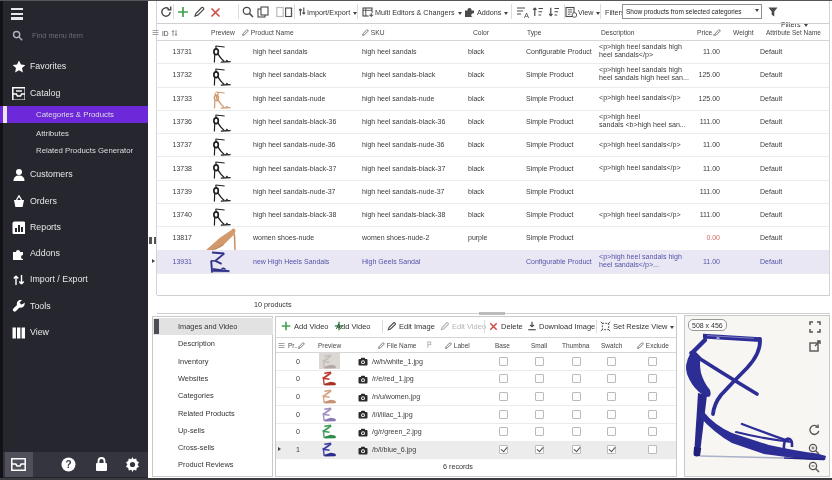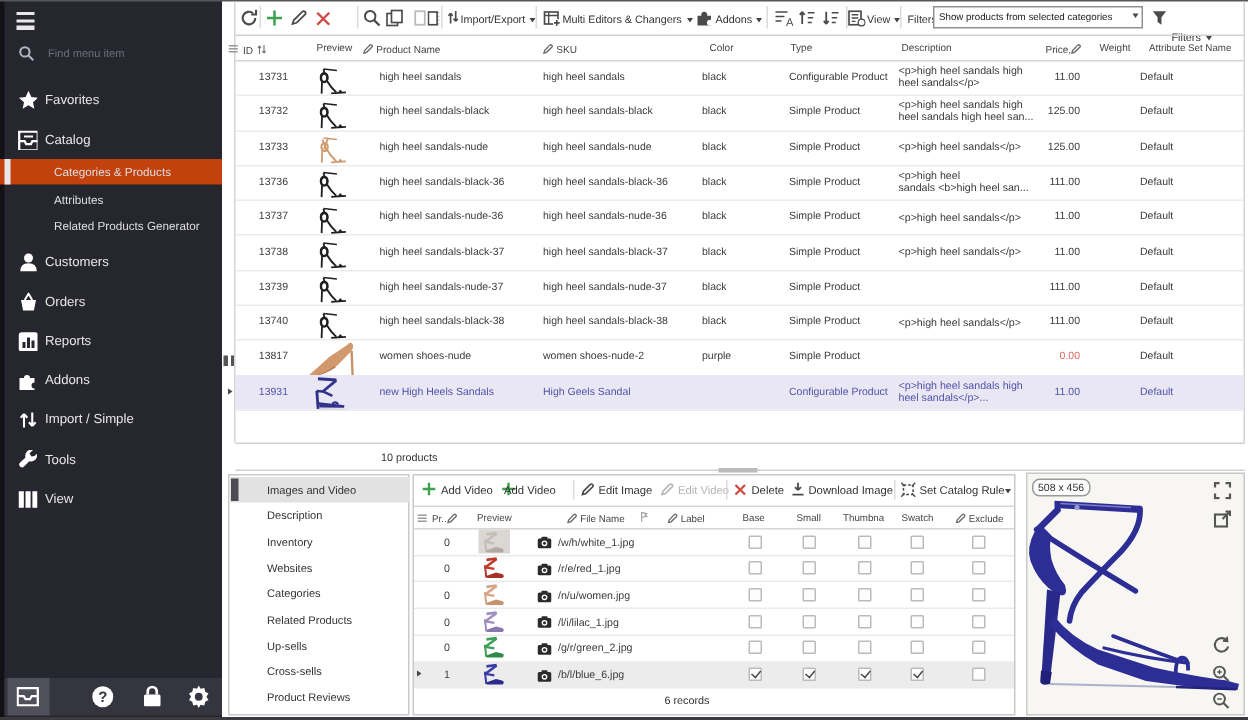--- a/index.html
+++ b/index.html
@@ -3,21 +3,21 @@
 *{margin:0;padding:0;box-sizing:border-box;}
 html,body{width:832px;height:480px;overflow:hidden;background:#fff;
  font-family:"Liberation Sans",sans-serif;-webkit-font-smoothing:antialiased;}
 .abs{position:absolute;}
 body{position:relative;}
 #sidebar{left:0;top:0;width:148px;height:480px;background:#26262e;border-left:3px solid #121216;}
 .mi{position:absolute;left:0;width:148px;height:26px;color:#e6e6ea;font-size:8.8px;line-height:26px;}
 .mi .lbl{position:absolute;left:30px;top:0;white-space:nowrap;}
 .smi{position:absolute;left:0;width:148px;height:17px;color:#dddde3;font-size:7.8px;line-height:17px;}
 .smi .lbl{position:absolute;left:36px;top:0;white-space:nowrap;}
-.smi.act{background:#c2410c;}
+.smi.act{background:#6d28d9;}
 .smi.act:before{content:"";position:absolute;left:3px;top:0;width:4px;height:100%;background:#e8e8ec;}
 #btmbar{left:3px;top:452px;width:145px;height:25px;background:#35353f;}
 #btmsq{left:5px;top:452px;width:28px;height:25px;background:#50505b;}
 #topline{left:0px;top:0;width:832px;height:1px;background:#55555c;}
 #botline{left:0px;top:478px;width:832px;height:2px;background:#3a3a40;}
 #vline1{left:156px;top:1px;width:1px;height:294px;background:#d4d4d4;}
 #rightline{left:829px;top:1px;width:1px;height:294px;background:#d4d4d4;}
 .tbtxt{font-size:7.2px;color:#333;white-space:nowrap;}
 .bbtxt{font-size:7.5px;color:#333;white-space:nowrap;}
 .caret{display:inline-block;width:0;height:0;border-left:2.6px solid transparent;border-right:2.6px solid transparent;border-top:3.4px solid #444;vertical-align:middle;margin-left:3px;}
@@ -83,21 +83,21 @@
     <rect x="6" y="4" width="2" height="7" fill="#26262e"></rect>
     <rect x="9" y="6" width="2" height="5" fill="#26262e"></rect>
   </svg>
 <div class="mi" style="top:240px">
     <span class="lbl">Addons</span>
   </div>
 <svg class="abs" style="left:12px;top:247px" width="13" height="13" viewBox="0 0 13 13">
     <path d="M1 5 h3 a2 2 0 1 1 4 0 h3 v3 a2 2 0 1 0 0 4 v1 h-10 Z" fill="#fff"></path>
   </svg>
 <div class="mi" style="top:266px">
-    <span class="lbl">Import / Simple</span>
+    <span class="lbl">Import / Export</span>
   </div>
 <svg class="abs" style="left:12px;top:273px" width="13" height="13" viewBox="0 0 13 13">
     <path d="M4 12 V3 M4 3 L1.8 5.5 M4 3 L6.2 5.5" stroke="#fff" stroke-width="1.4" fill="none"></path>
     <path d="M9.5 2 V11 M9.5 11 L7.3 8.5 M9.5 11 L11.7 8.5" stroke="#fff" stroke-width="1.4" fill="none"></path>
   </svg>
 <div class="mi" style="top:293px">
     <span class="lbl">Tools</span>
   </div>
 <svg class="abs" style="left:12px;top:300px" width="13" height="13" viewBox="0 0 13 13">
     <path d="M12.5 2.5 a4 4 0 0 1 -5 5 L4 11 a1.8 1.8 0 0 1 -2.6 -2.6 L5 5 a4 4 0 0 1 5 -5 L7.6 2.4 L9 4.4 L11 4 Z" fill="#fff"></path>
@@ -499,21 +499,21 @@
 <svg class="abs" style="left:527px;top:320.5px" width="10" height="10" viewBox="0 0 10 10">
     <path d="M5 0.8 V5.8 M5 5.8 L3 3.8 M5 5.8 L7 3.8" stroke="#4a4a4a" stroke-width="1.2" fill="none"></path>
     <path d="M1.3 8.7 h7.4" stroke="#4a4a4a" stroke-width="1.2"></path>
   </svg>
 <div class="abs bbtxt" style="left:539px;top:321.5px">Download Image</div>
 <div class="tsep" style="left:596px;top:320px;height:13px"></div>
 <svg class="abs" style="left:600px;top:320.5px" width="11" height="11" viewBox="0 0 11 11">
     <rect x="2.3" y="2.3" width="6.4" height="6.4" fill="none" stroke="#4a4a4a" stroke-width="1" stroke-dasharray="1.8 1.3"></rect>
     <path d="M0.8 0.8 L3.1 3.1 M10.2 0.8 L7.9 3.1 M0.8 10.2 L3.1 7.9 M10.2 10.2 L7.9 7.9" stroke="#4a4a4a" stroke-width="0.9"></path>
   </svg>
-<div class="abs bbtxt" style="left:613px;top:321.5px">Set Catalog Rule</div>
+<div class="abs bbtxt" style="left:613px;top:321.5px">Set Resize View</div>
 <div class="abs caret" style="left:667px;top:325.5px"></div>
 <div class="abs" style="left:276px;top:337px;width:400px;height:1px;background:#d6d6d6"></div>
 <div class="abs bhdr" style="left:278px;top:342px"><svg width="7" height="7" viewBox="0 0 7 7">
       <path d="M0.5 1.5 h6 M0.5 3.5 h6 M0.5 5.5 h6" stroke="#999" stroke-width="0.9"></path>
     </svg></div>
 <div class="abs bhdr" style="left:288px;top:342px">Pr..<svg width="7" height="7" viewBox="0 0 7 7" style="vertical-align:-1px">
       <path d="M0.6 6.4 L1.1 4.7 L4.5 1.1 a0.95 0.95 0 0 1 1.35 1.35 L2.4 5.9 Z" fill="none" stroke="#6a6a6a" stroke-width="0.9"></path>
     </svg></div>
 <div class="abs bhdr" style="left:318px;top:342px">Preview</div>
 <div class="abs bhdr" style="left:378px;top:342px"><svg width="7" height="7" viewBox="0 0 7 7" style="vertical-align:-1px">

